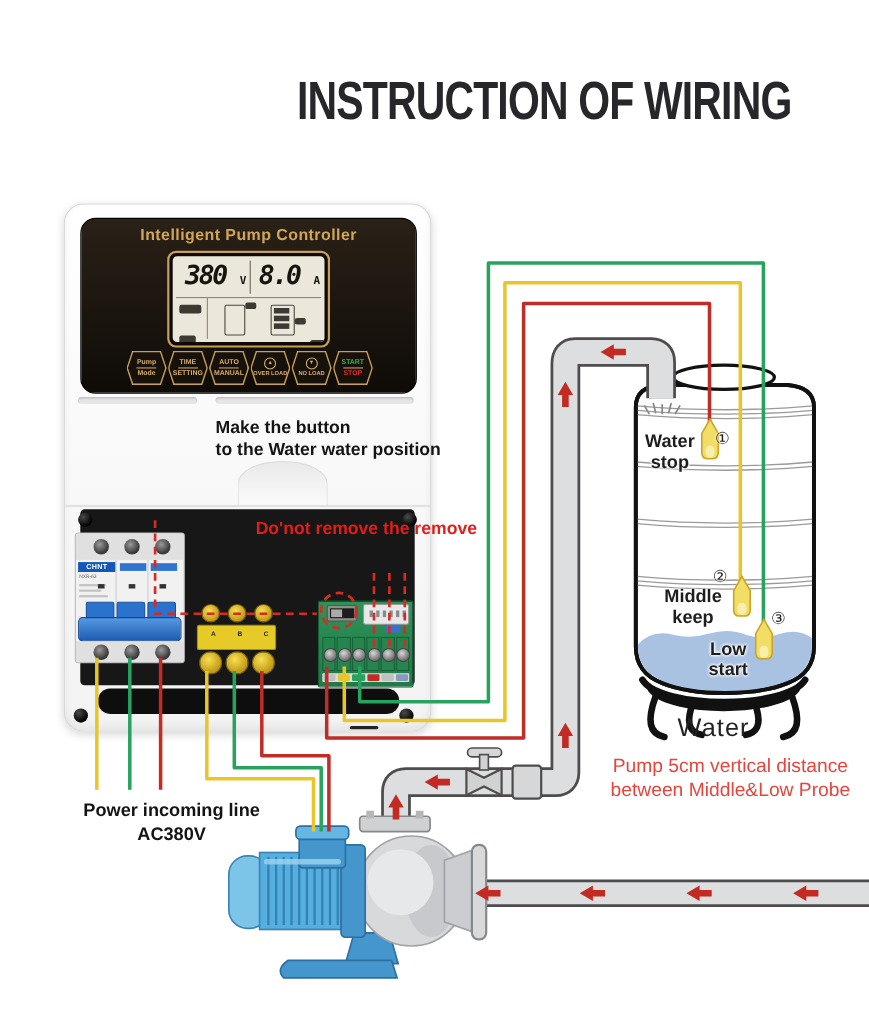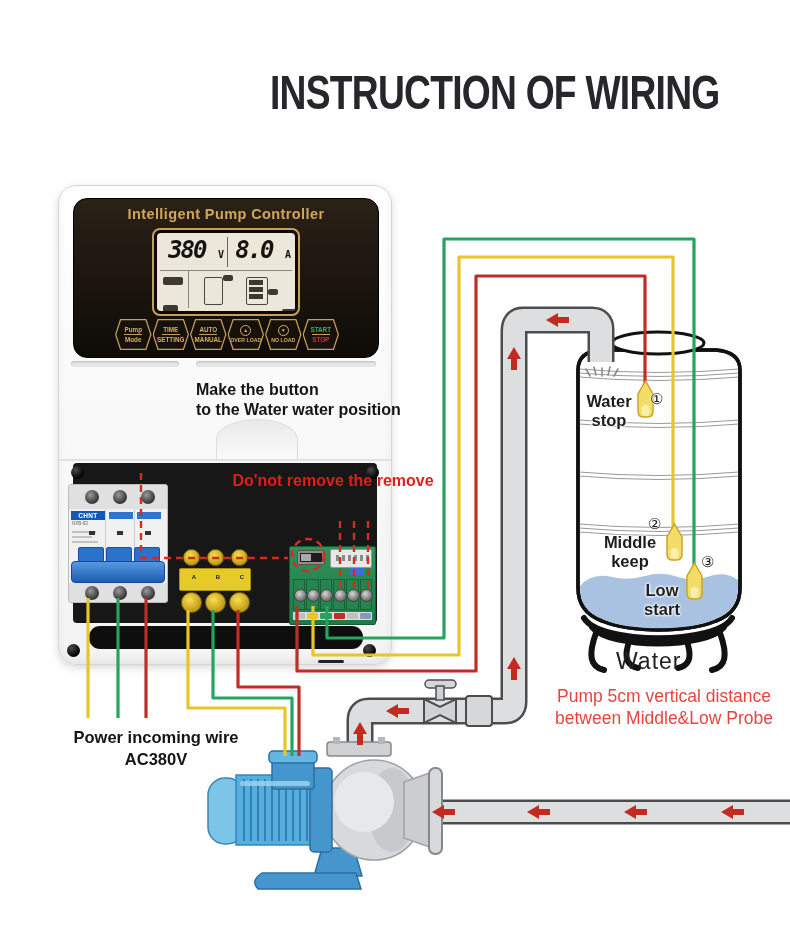--- a/index.html
+++ b/index.html
@@ -454,21 +454,21 @@
 
 
   <div class="abs note" id="make-note">
     <div>Make the button</div>
     <div>to the Water water position</div>
   </div>
   <div class="abs note" id="donot-note">
     <div>Do'not remove the remove</div>
   </div>
   <div class="abs note" id="power-note">
-    <div>Power incoming wire</div>
+    <div>Power incoming line</div>
     <div>AC380V</div>
   </div>
   <div class="abs note" id="keep-note">
     <div>Pump 5cm vertical distance</div>
     <div>between Middle&amp;Low Probe</div>
   </div>
 
   <div class="abs" id="tank-label">Water</div>
   <div class="abs probe" id="probe1">
     <div>Water</div>

